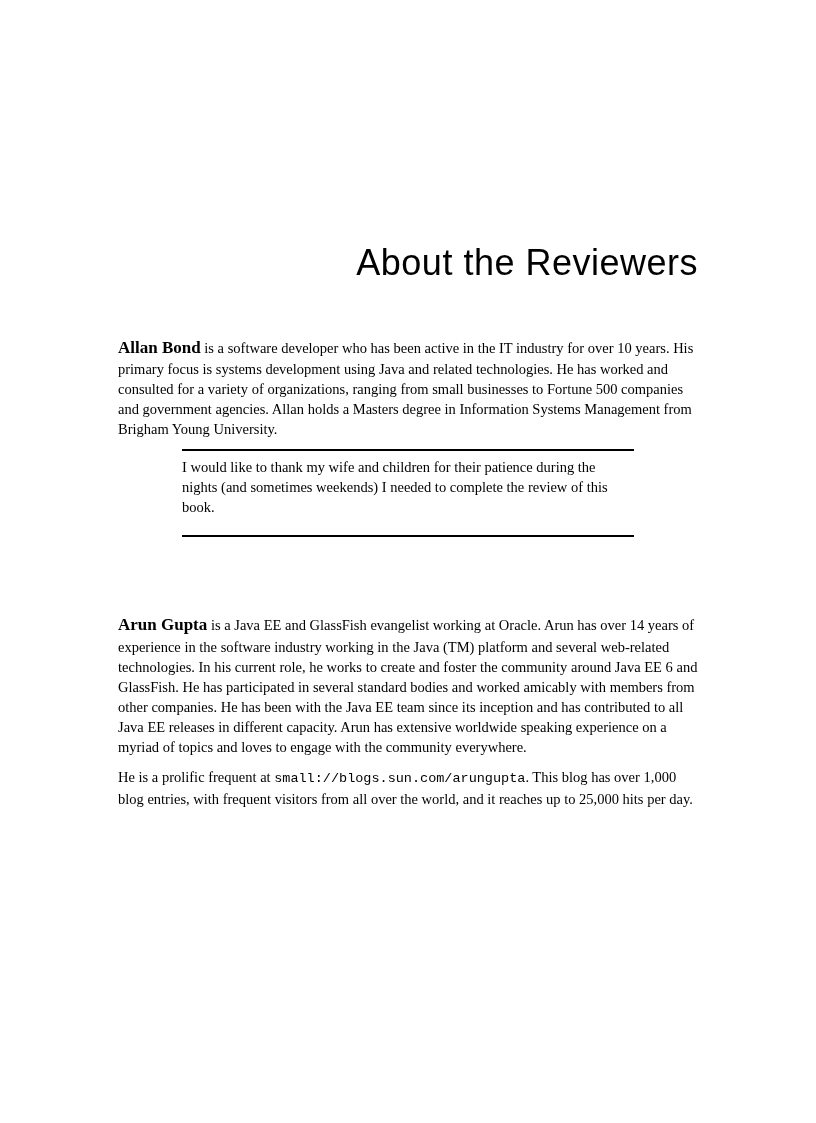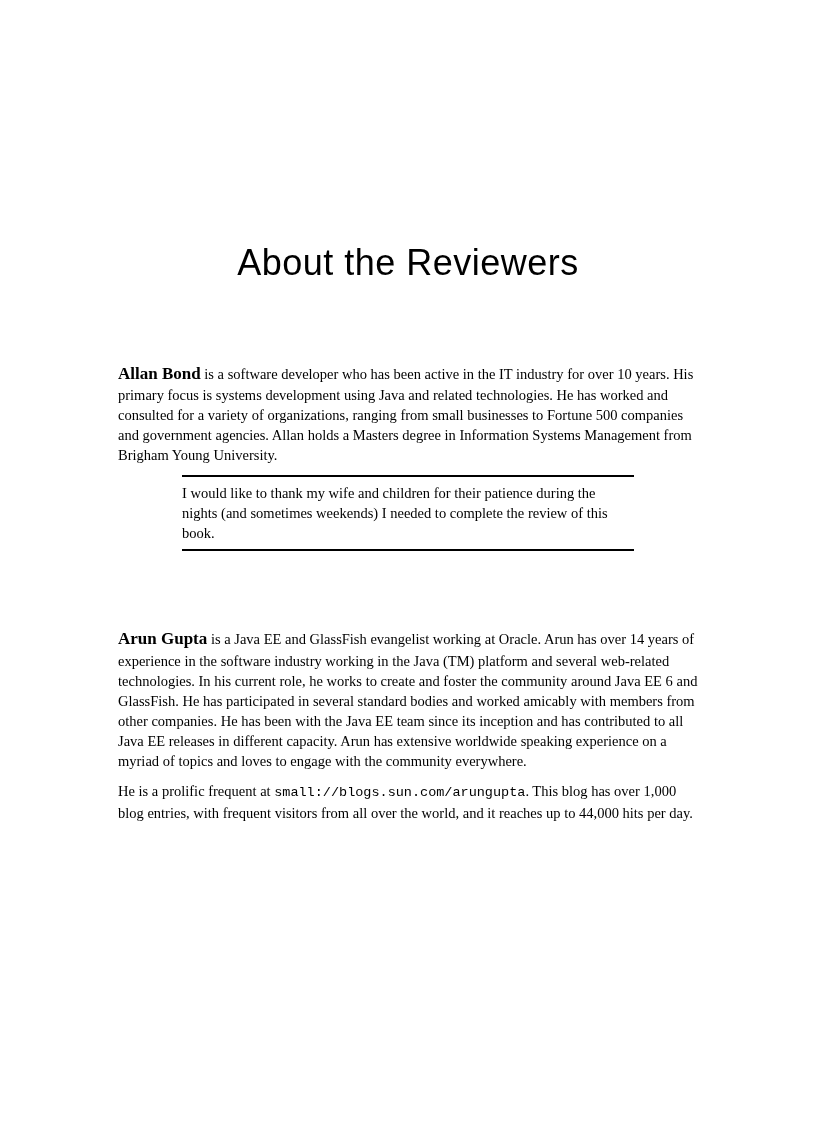--- a/index.html
+++ b/index.html
@@ -15,22 +15,22 @@
       color: #000000;
       position: relative;
     }
     .page-content {
       padding: 242px 118px 0 118px;
     }
     .page-title {
       font-family: Arial, Helvetica, sans-serif;
       font-size: 36px;
       font-weight: 400;
-      text-align: center;
-      margin-bottom: 78px;
+      text-align: right;
+      margin-bottom: 52px;
       letter-spacing: 0.5px;
     }
     .bio-paragraph {
       font-size: 14.5px;
       line-height: 1.38;
       margin-bottom: 10px;
       text-align: left;
     }
     .bio-name {
       font-weight: bold;
@@ -42,21 +42,21 @@
     }
     .quote-rule {
       border: none;
       border-top: 2px solid #000000;
       height: 0;
       margin: 0;
     }
     .quote-text {
       font-size: 14.5px;
       line-height: 1.38;
-      padding: 6px 0 6px 0;
+      padding: 6px 0 18px 0;
     }
     .section-gap {
       height: 76px;
     }
     .mono {
       font-family: "Courier New", Courier, monospace;
       font-size: 13.5px;
     }
   </style>
 </head>
@@ -75,15 +75,15 @@
     <hr class="quote-rule">
   </div>
 
   <div class="section-gap"></div>
 
   <p class="bio-paragraph">
     <span class="bio-name">Arun Gupta</span><span> is a Java EE and GlassFish evangelist working at Oracle. Arun has over 14 years of experience in the software industry working in the Java (TM) platform and several web-related technologies. In his current role, he works to create and foster the community around Java EE 6 and GlassFish. He has participated in several standard bodies and worked amicably with members from other companies. He has been with the Java EE team since its inception and has contributed to all Java EE releases in different capacity. Arun has extensive worldwide speaking experience on a myriad of topics and loves to engage with the community everywhere.</span>
   </p>
 
   <p class="bio-paragraph">
-    <span>He is a prolific frequent at </span><span class="mono">small://blogs.sun.com/arungupta</span><span>. This blog has over 1,000 blog entries, with frequent visitors from all over the world, and it reaches up to 44,000 hits per day.</span>
+    <span>He is a prolific frequent at </span><span class="mono">small://blogs.sun.com/arungupta</span><span>. This blog has over 1,000 blog entries, with frequent visitors from all over the world, and it reaches up to 25,000 hits per day.</span>
   </p>
 </div>
 
 </body></html>

